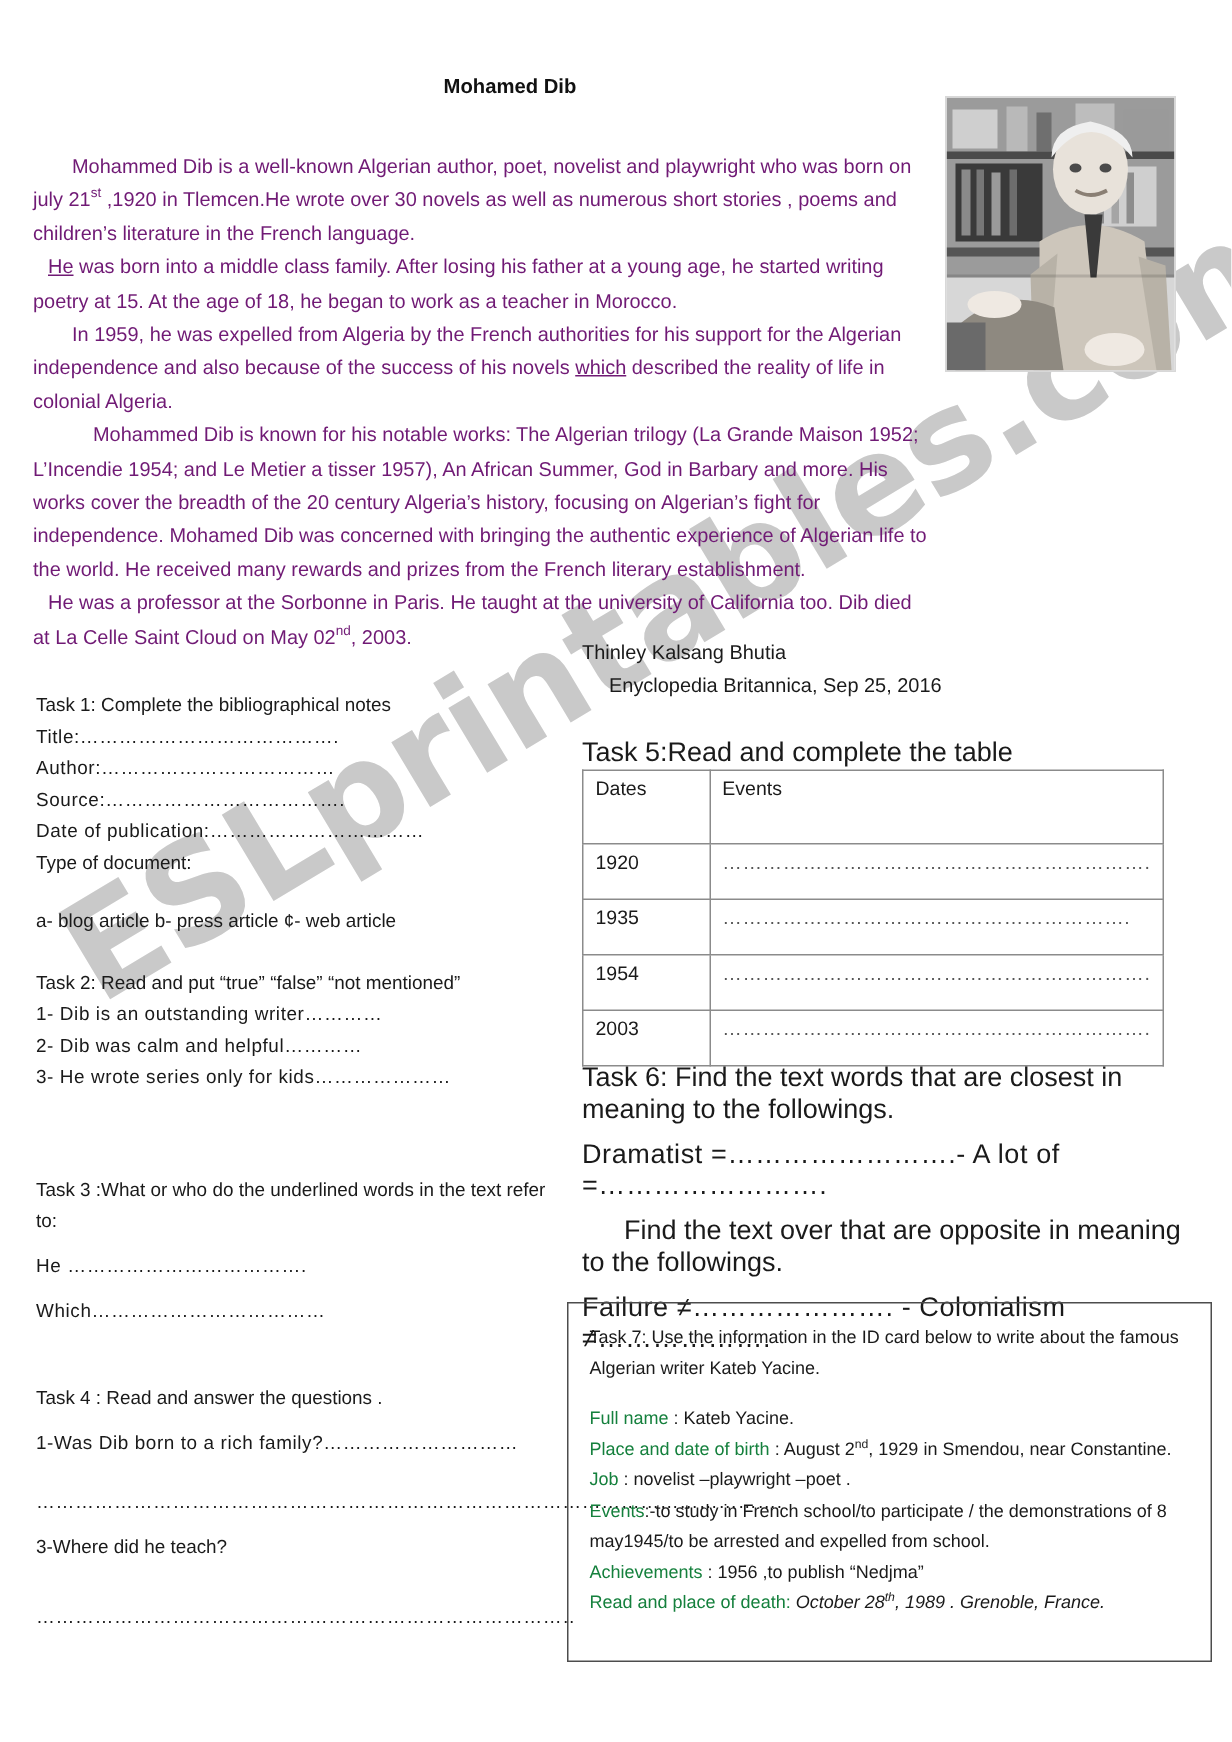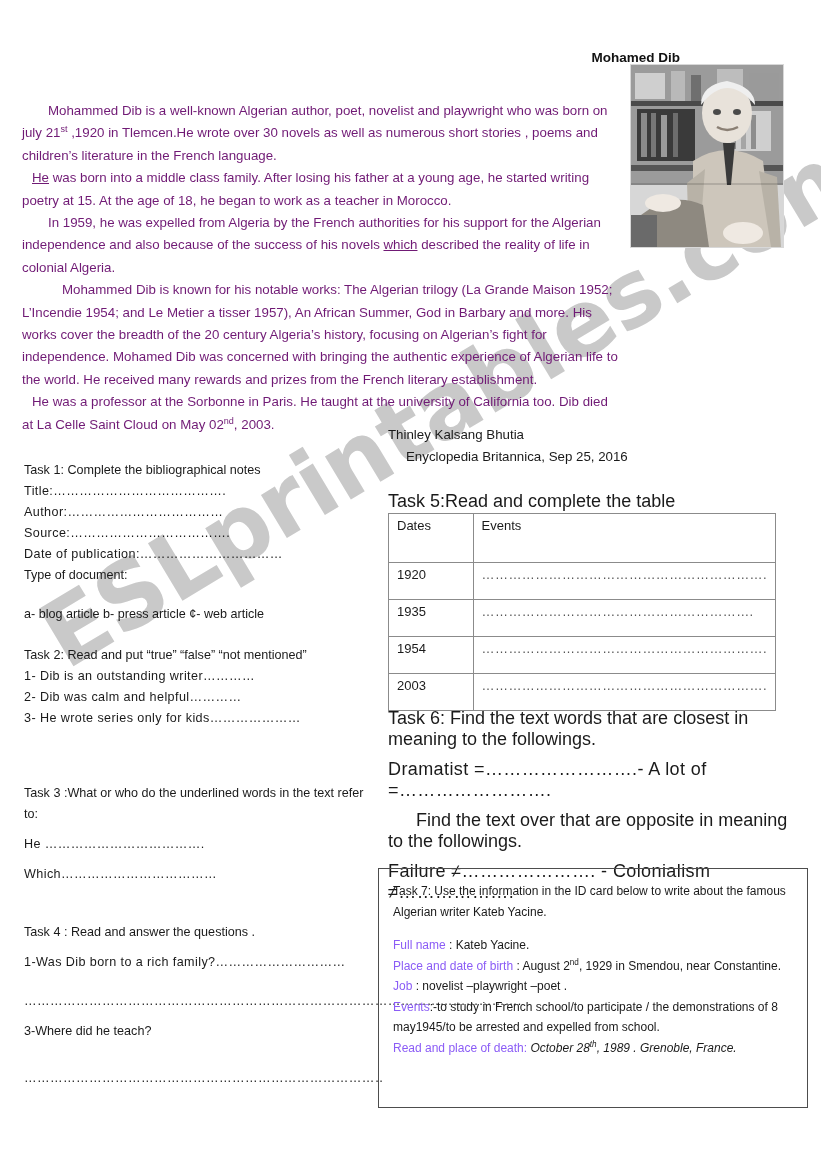--- a/index.html
+++ b/index.html
@@ -38,21 +38,21 @@
     user-select: none;
   }
 
   .layer { position: relative; z-index: 10; }
 
   
   #title {
     position: absolute;
     left: 0; top: 50px;
     width: 680px;
-    text-align: right;
+    text-align: center;
     font-size: 13.5px;
     font-weight: 700;
     color: #111;
   }
   #portrait {
     position: absolute;
     left: 630px; top: 64px;
     width: 152px; height: 182px;
     border: 1px solid #d8d8d8;
     overflow: hidden;
@@ -126,21 +126,21 @@
   #t7box {
     position: absolute;
     left: 378px; top: 868px;
     width: 430px; height: 240px;
     border: 1.4px solid #4d4d4d;
     box-sizing: border-box;
     padding: 12px 14px 0 14px;
     font-size: 12px;
     line-height: 20.5px;
   }
-  .red { color: #8b5cf6; }
+  .red { color: #15803d; }
   .ital { font-style: italic; }
 </style>
 </head>
 <body>
 
 <div id="page">
 
   <div id="watermark">ESLprintables.com</div>
 
   <div id="title" class="layer">Mohamed Dib</div>
@@ -285,18 +285,21 @@
       <div>
         <span class="red">Place and date of birth</span><span> : August 2</span><sup>nd</sup><span>, 1929 in Smendou, near Constantine.</span>
       </div>
       <div>
         <span class="red">Job</span><span> : novelist –playwright –poet .</span>
       </div>
       <div>
         <span class="red">Events</span><span>:-to study in French school/to participate / the demonstrations of 8 may1945/to be arrested  and  expelled  from school.</span>
       </div>
       <div>
+        <span class="red">Achievements</span><span> : 1956 ,to publish “Nedjma”</span>
+      </div>
+      <div>
         <span class="red">Read and place of death:</span><span class="ital">  October 28</span><sup class="ital">th</sup><span class="ital">, 1989 . Grenoble, France.</span>
       </div>
     </div>
   </div>
 
 </div>
 
 </body></html>

